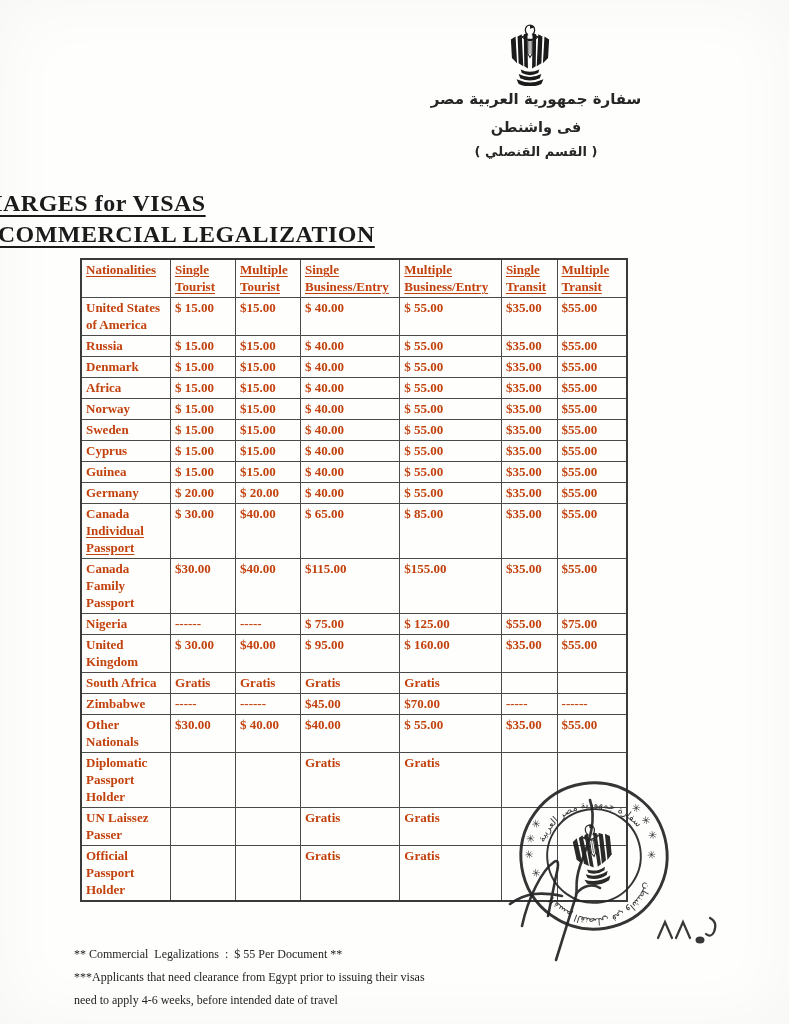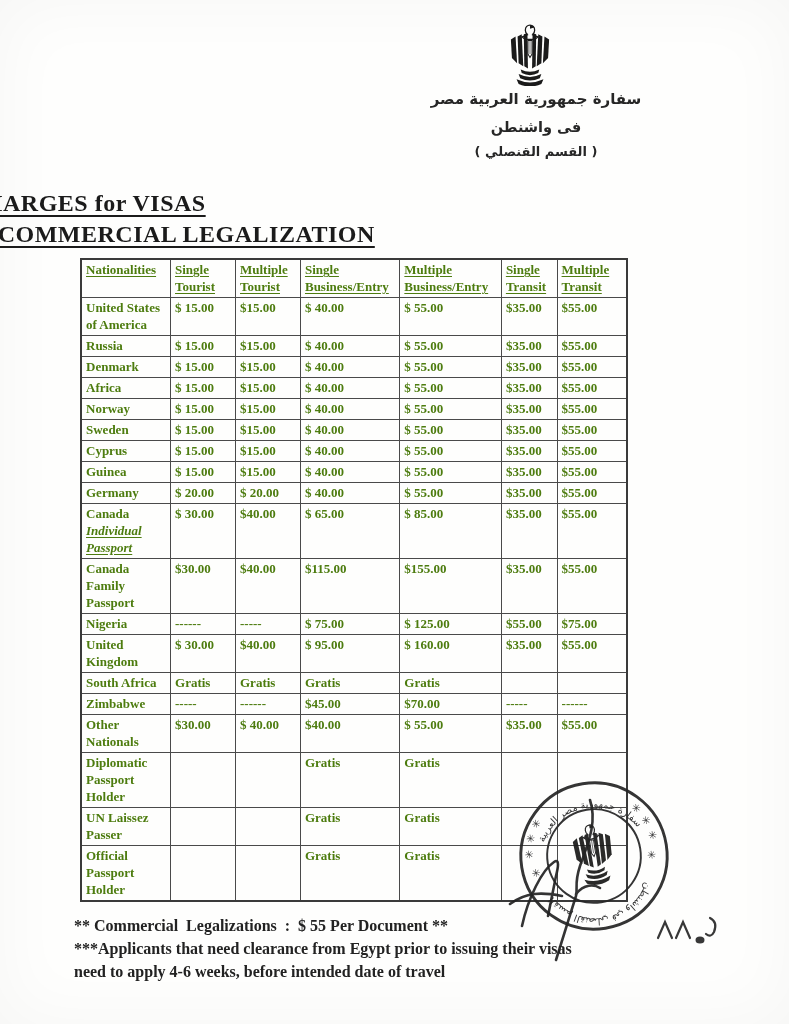--- a/index.html
+++ b/index.html
@@ -31,35 +31,35 @@
     display:block;font-size:24px;font-weight:bold;letter-spacing:0.5px;
     text-decoration:underline;text-decoration-thickness:2.2px;text-underline-offset:4px;
     line-height:31px;
   }
   .title .t1{transform:translateX(-34px);}
   .title .t2{transform:translateX(-49px);}
   
   table.charges{
     position:absolute;left:80px;top:258px;width:548px;
     border-collapse:collapse;table-layout:fixed;
-    font-size:13px;font-weight:bold;color:#4d7c0f;
+    font-size:13px;font-weight:bold;color:#c2410c;
   }
   table.charges th,table.charges td{
     border:1.6px solid #4a4a4a;
     vertical-align:top;text-align:left;
     padding:1px 4px 2px 4px;line-height:17px;
     overflow:hidden;
   }
   table.charges{border:2.4px solid #3a3a3a;}
   table.charges th div{text-decoration:underline;text-underline-offset:2px;}
-  td .u{text-decoration:underline;text-underline-offset:2px;font-style:italic;}
+  td .u{text-decoration:underline;text-underline-offset:2px;}
   
   .footer-notes{
-    position:absolute;left:74px;top:914px;width:640px;
-    font-size:16px;font-weight:bold;color:#222;
+    position:absolute;left:74px;top:943px;width:640px;
+    font-size:12px;font-weight:normal;color:#222;
   }
   .footer-notes .note{white-space:pre-wrap;line-height:23px;}
   
   .stamp{position:absolute;left:516px;top:778px;width:156px;height:156px;
          transform:rotate(-9deg);opacity:.93;z-index:5;}
   .stamp .arabic{font-family:"DejaVu Sans",sans-serif;}
   .signature{position:absolute;left:498px;top:788px;width:160px;height:180px;z-index:6;}
   .hand-marks{position:absolute;left:650px;top:906px;width:95px;height:52px;z-index:6;}
 </style>
 </head>

